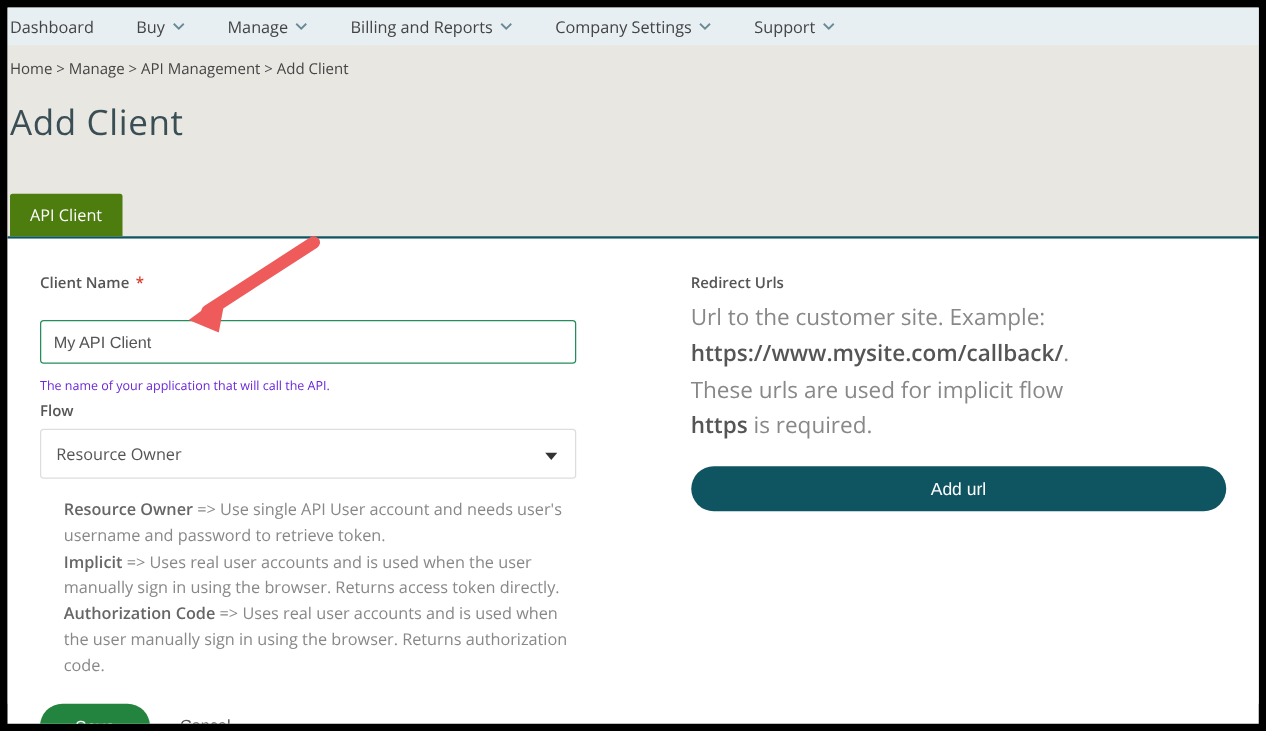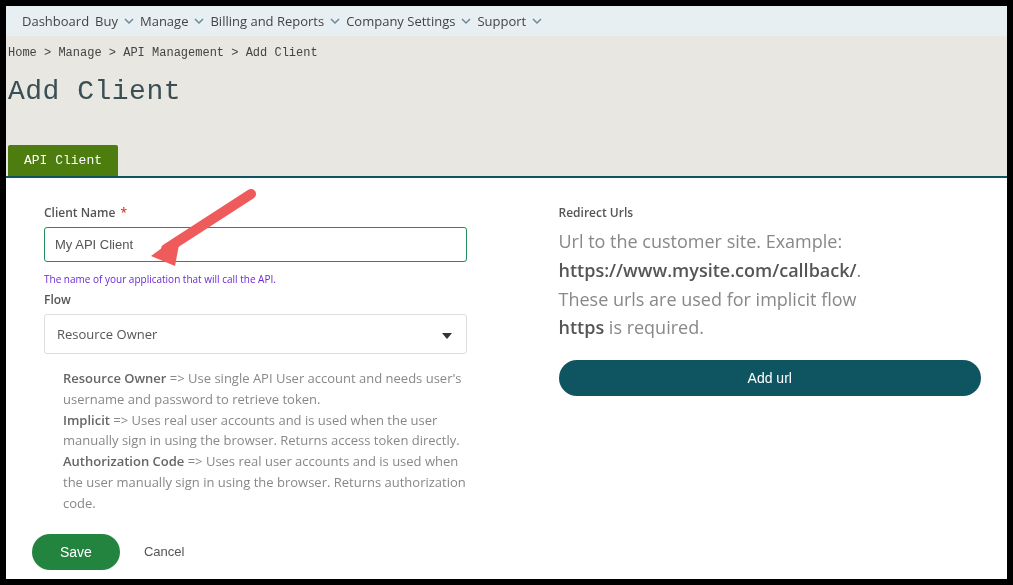--- a/index.html
+++ b/index.html
@@ -1,45 +1,45 @@
 <!DOCTYPE html>
 <html><head>
 <meta charset="utf-8">
 <style>
   * { box-sizing: border-box; margin: 0; padding: 0; }
   html, body { width: 1013px; height: 585px; font-family: "Segoe UI", "Open Sans", Arial, sans-serif; font-size: 13px; color: #555; }
   body { background: #000; padding: 6px; }
   .frame { width: 1001px; height: 573px; background: #fff; overflow: hidden; position: relative; }
 
   
-  .topnav { background: #e7eff2; height: 30px; display: flex; align-items: center; gap: 6px; padding: 0 16px; }
+  .topnav { background: #e7eff2; height: 30px; display: flex; align-items: center; gap: 34px; padding: 0 2px; }
   .nav-item { display: flex; align-items: center; gap: 6px; color: #444; font-size: 13px; cursor: pointer; }
   .chev { width: 10px; height: 10px; }
   .chev svg { display: block; }
 
   
-  .header-area { background: #e9e7e2; padding: 10px 2px 0 2px; font-family: Liberation Mono, monospace; }
+  .header-area { background: #e9e7e2; padding: 10px 2px 0 2px; }
   .crumbs { font-size: 12px; color: #444; margin-bottom: 16px; }
   .page-title { font-size: 28px; color: #3a4f55; font-weight: 400; letter-spacing: 0.5px; margin-bottom: 38px; padding-left: 0; }
 
   
   .tabs { display: flex; align-items: flex-end; }
   .tab { background: #4d7c0f; color: #fff; padding: 8px 16px; font-size: 13px; border-top-left-radius: 2px; border-top-right-radius: 2px; cursor: pointer; }
   .tab-bar { height: 2px; background: #0f5561; width: 100%; }
 
   
-  .content { display: flex; gap: 92px; padding: 26px 26px 20px 38px; background: #fff; }
+  .content { display: flex; gap: 92px; padding: 26px 26px 20px 26px; background: #fff; }
   .col { flex: 1; min-width: 0; }
   .col-left { max-width: 470px; }
   .col-right { max-width: 470px; }
 
   .field-label { font-size: 12px; font-weight: 600; color: #555; margin-bottom: 6px; display: block; }
   .req { color: #d93a2b; margin-left: 2px; }
 
-  .text-input { width: 100%; border: 1px solid #258c5a; border-radius: 3px; padding: 9px 10px; font-size: 13px; color: #555; margin-bottom: 10px; outline: none; }
+  .text-input { width: 100%; border: 1px solid #258c5a; border-radius: 3px; padding: 9px 10px; font-size: 13px; color: #555; margin-bottom: 10px; outline: none; margin-top: 16px; }
   .help { color: #6d28d9; font-size: 10px; line-height: 1.5; margin-bottom: 4px; }
 
   .select-wrap { position: relative; width: 100%; border: 1px solid #ddd; border-radius: 3px; background: #fff; margin-bottom: 14px; }
   .select-wrap .select-display { padding: 10px 12px; font-size: 13px; color: #555; }
   .select-wrap .sel-caret { position: absolute; right: 14px; top: 50%; transform: translateY(-50%); }
 
   .flow-desc { font-size: 13px; color: #888; line-height: 1.6; margin-left: 19px; }
   .flow-desc b { color: #666; font-weight: 600; }
 
   .right-help { color: #888; font-size: 18px; line-height: 1.6; margin-bottom: 18px; }

